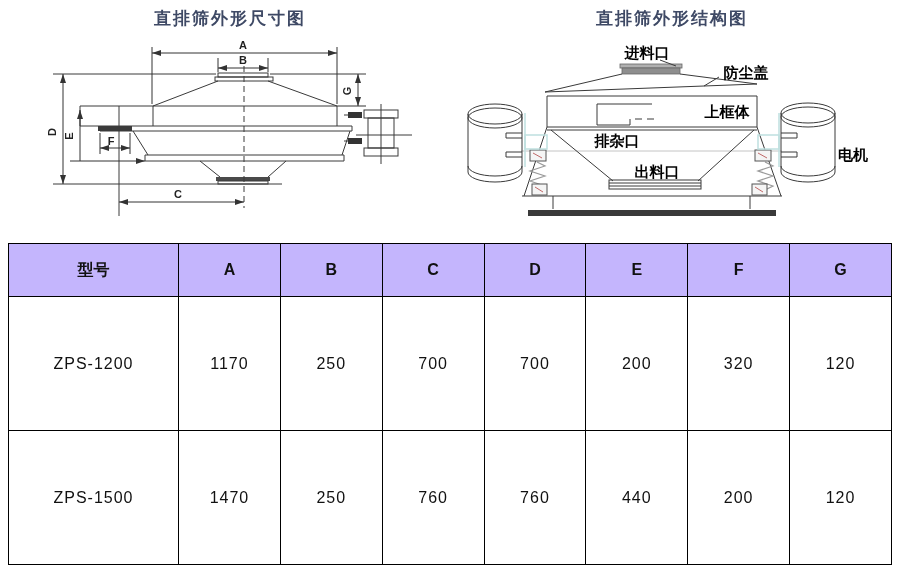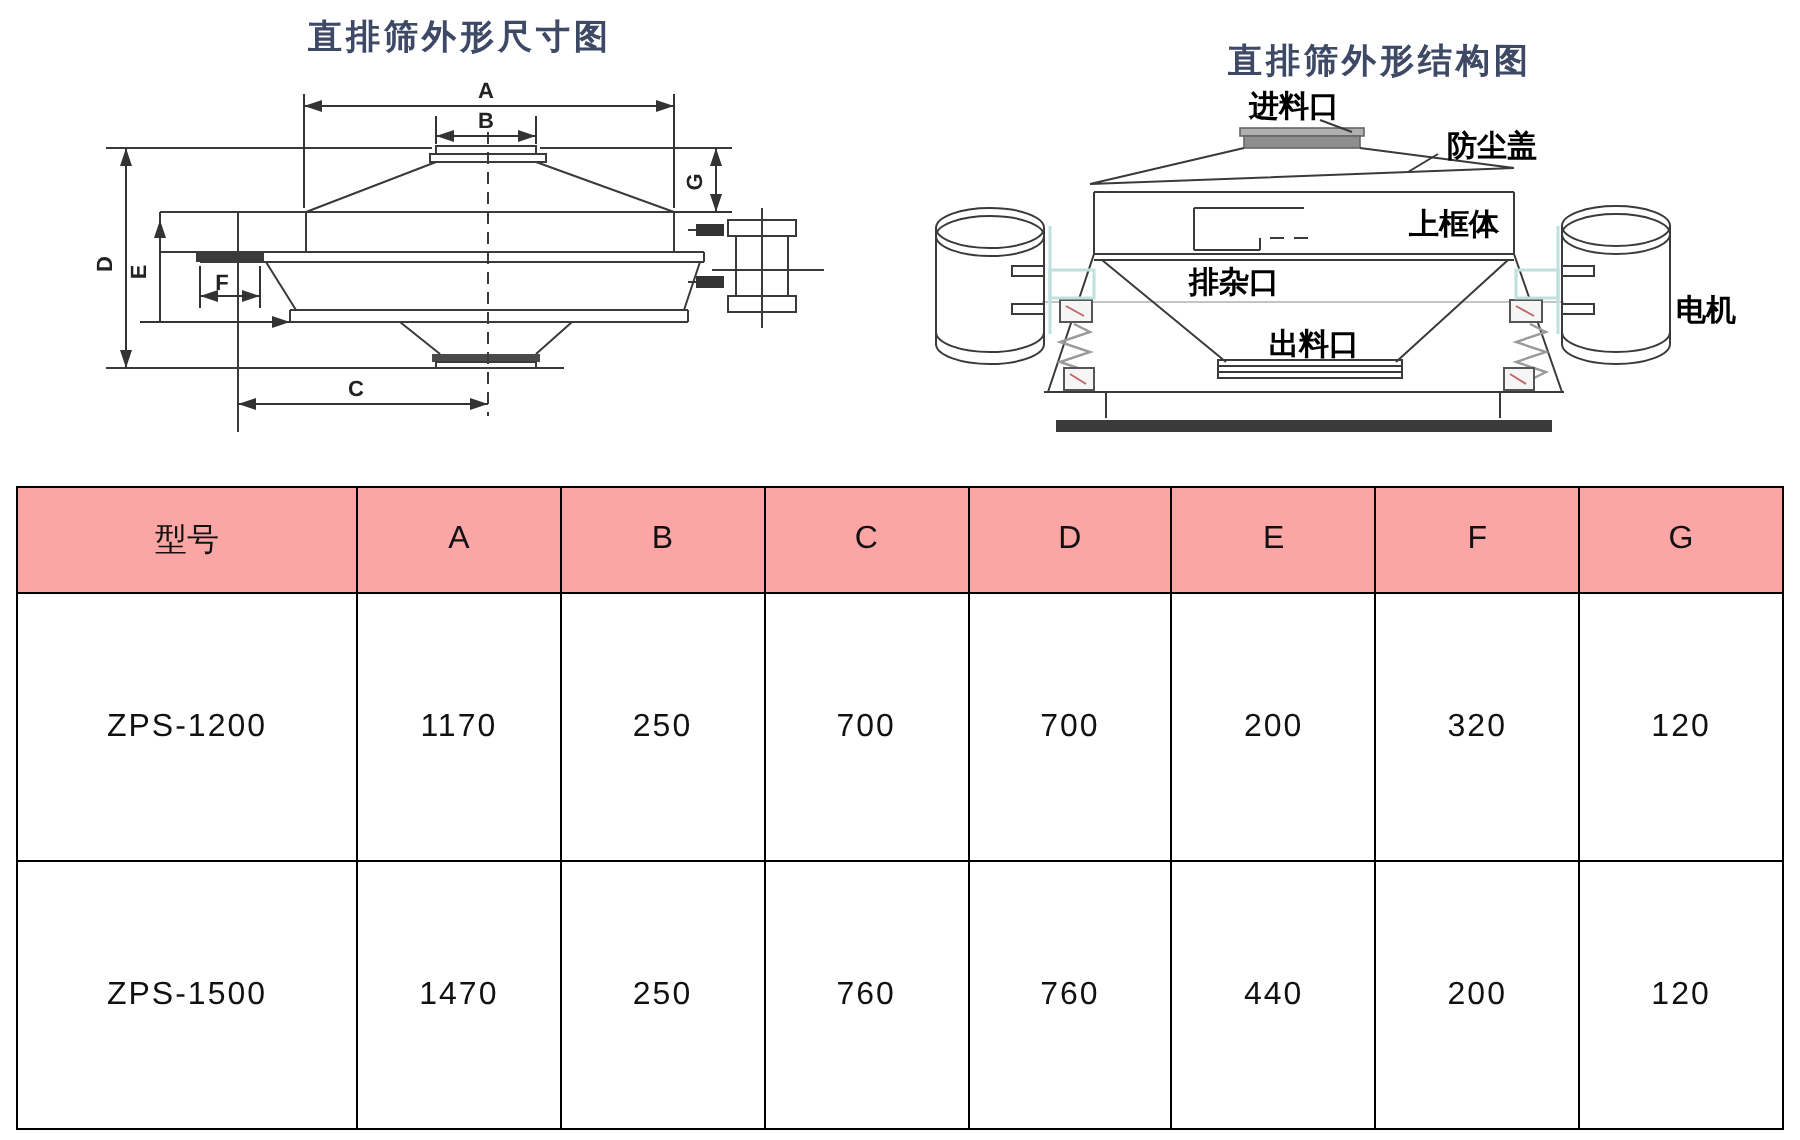--- a/index.html
+++ b/index.html
@@ -1,37 +1,37 @@
 <!DOCTYPE html>
 <html><head>
 <meta charset="utf-8">
 <style>
   html,body{margin:0;padding:0;background:#fff;}
   .canvas{position:relative;width:900px;height:570px;background:#fff;overflow:hidden;
           font-family:"Liberation Sans",sans-serif;}
   .diagram-title{position:absolute;top:7px;font-size:17px;font-weight:bold;color:#3e4965;
                  letter-spacing:2px;text-align:center;font-family:"Liberation Sans",sans-serif;}
   #title-left{left:100px;width:260px;}
-  #title-right{left:560px;width:260px;margin-top:12px;}
+  #title-right{left:542px;width:260px;}
   svg.diagram{position:absolute;top:28px;width:450px;height:200px;}
   #svg-dim{left:0;}
   #svg-struct{left:450px;}
   .ln{stroke:#3a3a3a;stroke-width:1;fill:none;}
   .dimln{stroke:#333;stroke-width:1;fill:none;}
   .dim{font:bold 11px "Liberation Sans",sans-serif;fill:#222;}
   .cjk{font:bold 15px "Liberation Serif",serif;fill:#000;}
   .grayln{stroke:#c4c4c4;stroke-width:1;fill:none;}
   .cyan{stroke:#bfe0df;stroke-width:1.5;fill:none;}
   .red{stroke:#c06868;stroke-width:1;fill:none;}
   .spring{stroke:#9a9a9a;stroke-width:1.2;fill:none;}
   table.spec-table{position:absolute;left:8px;top:243px;width:884px;height:322px;
                    border-collapse:collapse;table-layout:fixed;background:#fff;}
   .spec-table th,.spec-table td{border:1.6px solid #000;text-align:center;vertical-align:middle;
                    font-family:"Liberation Sans",sans-serif;}
-  .spec-table th{background:#fca5a5;font-size:16px;font-weight:normal;height:50px;color:#111;}
+  .spec-table th{background:#c4b5fd;font-size:16px;font-weight:bold;height:50px;color:#111;}
   .spec-table td{font-size:16px;font-weight:normal;color:#111;height:54px;letter-spacing:1px;}
 </style>
 </head>
 <body>
 
 <div class="canvas">
 
   <div class="diagram-title" id="title-left">直排筛外形尺寸图</div>
   <div class="diagram-title" id="title-right">直排筛外形结构图</div>
 

